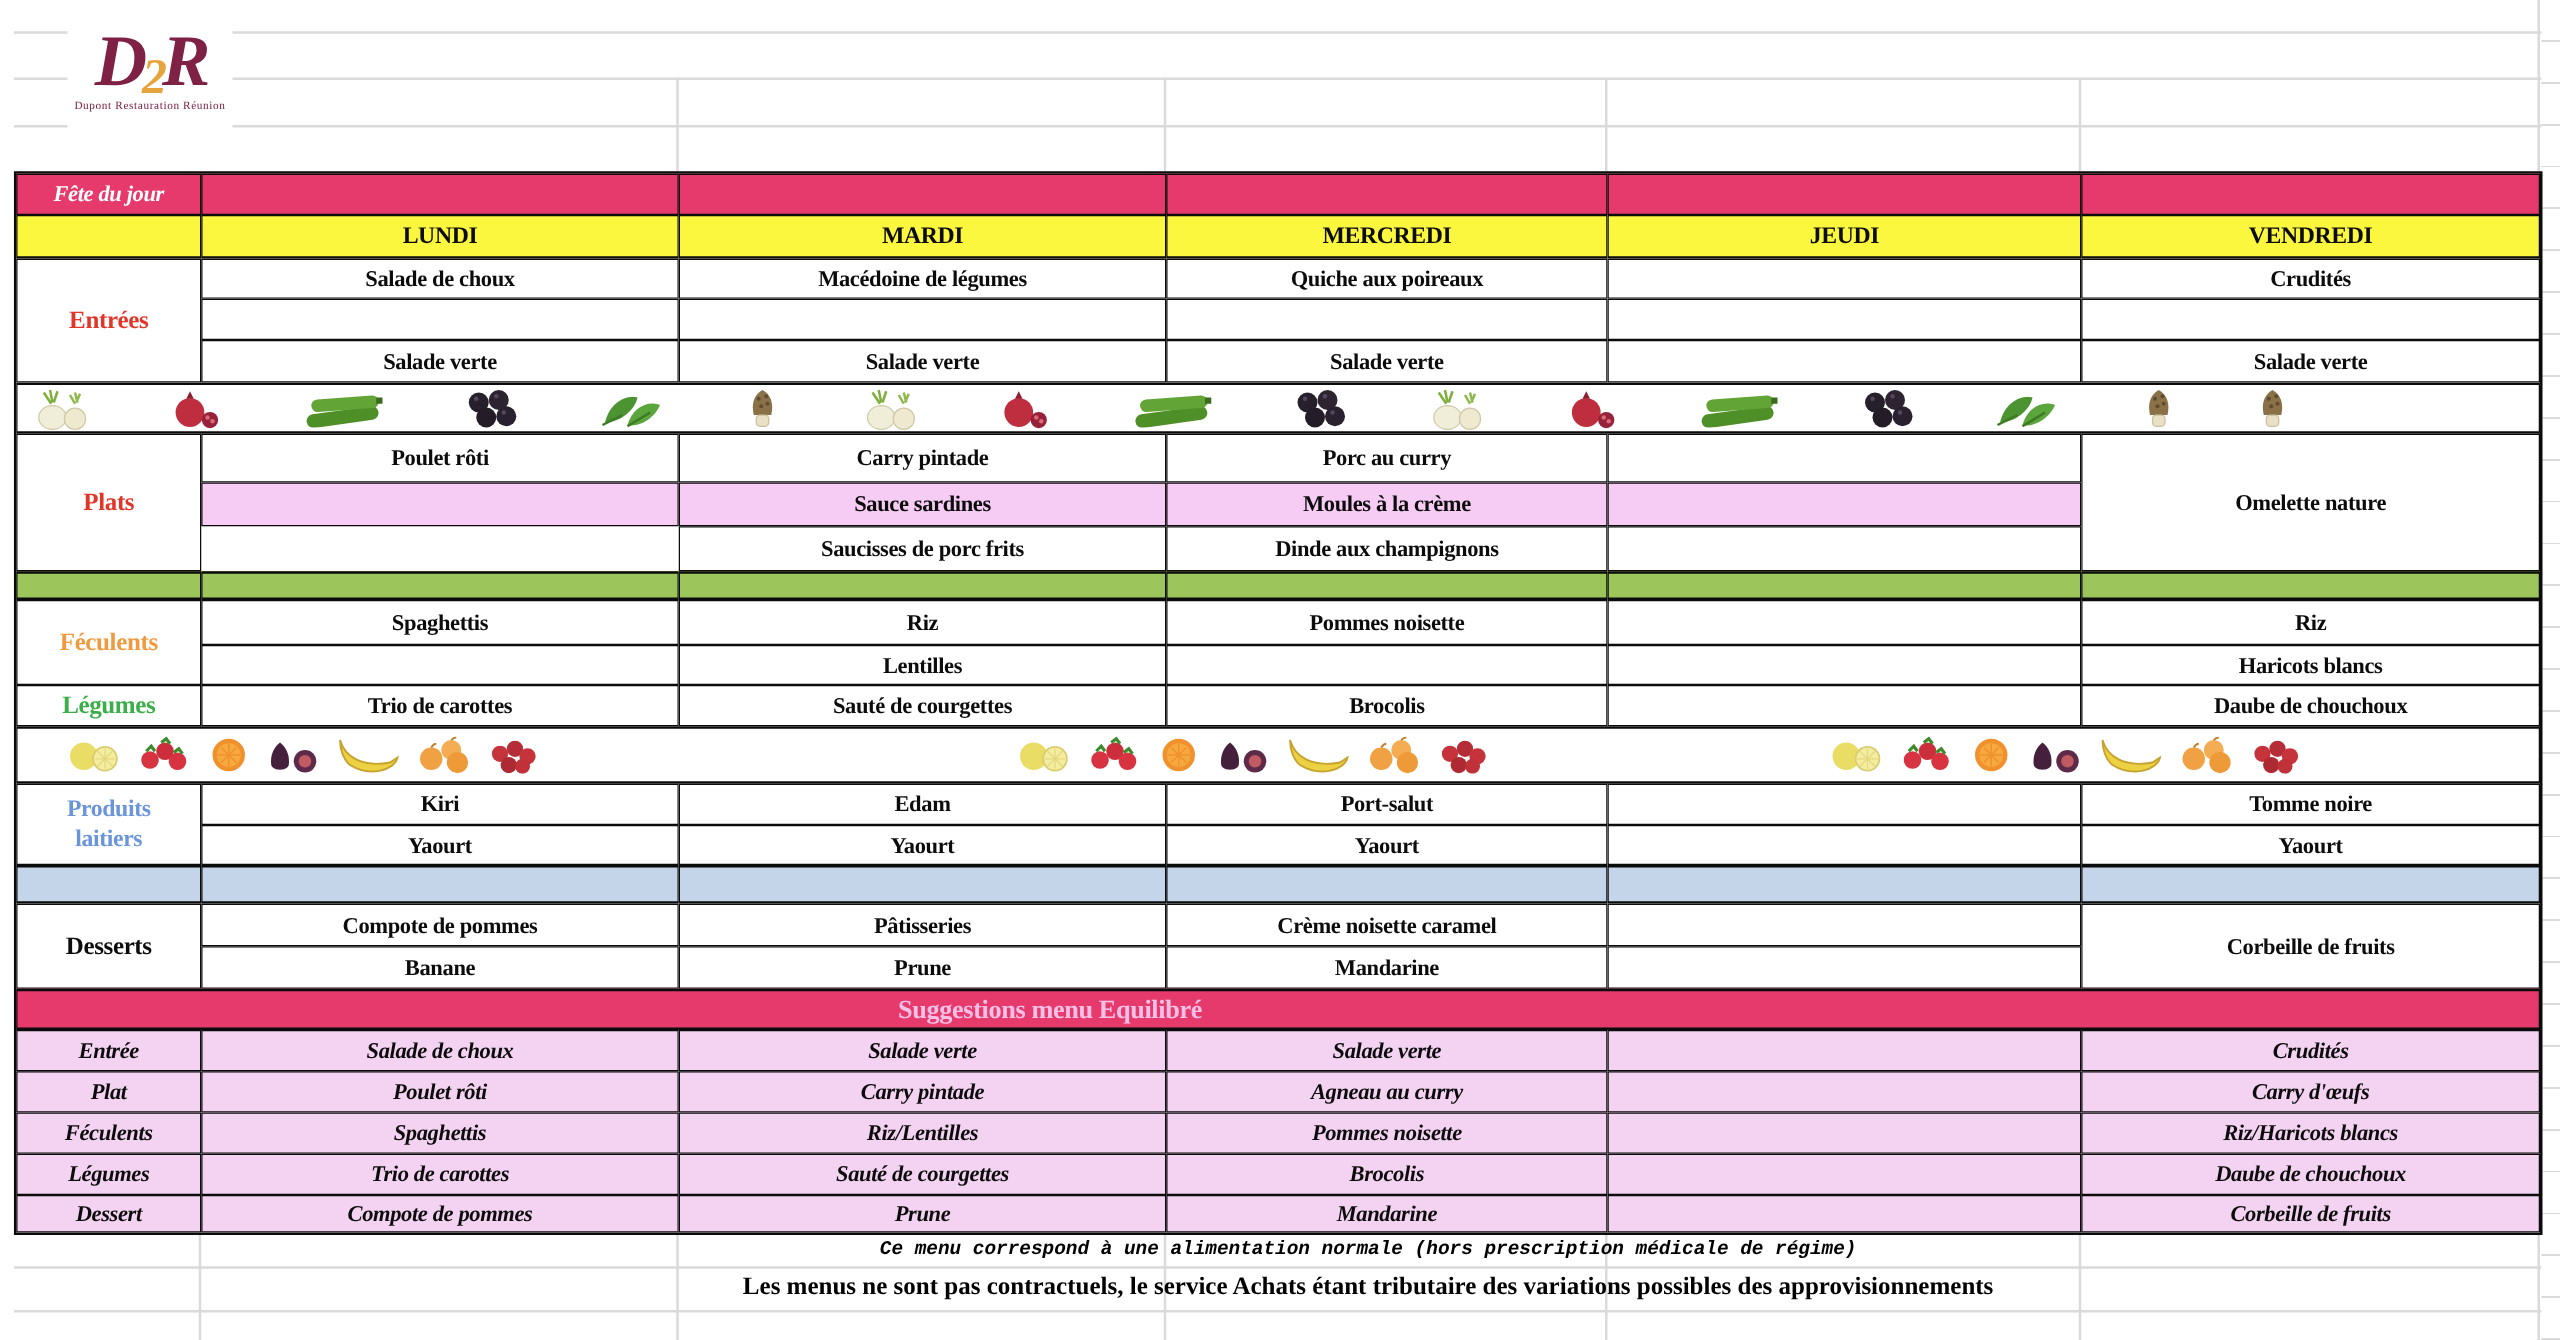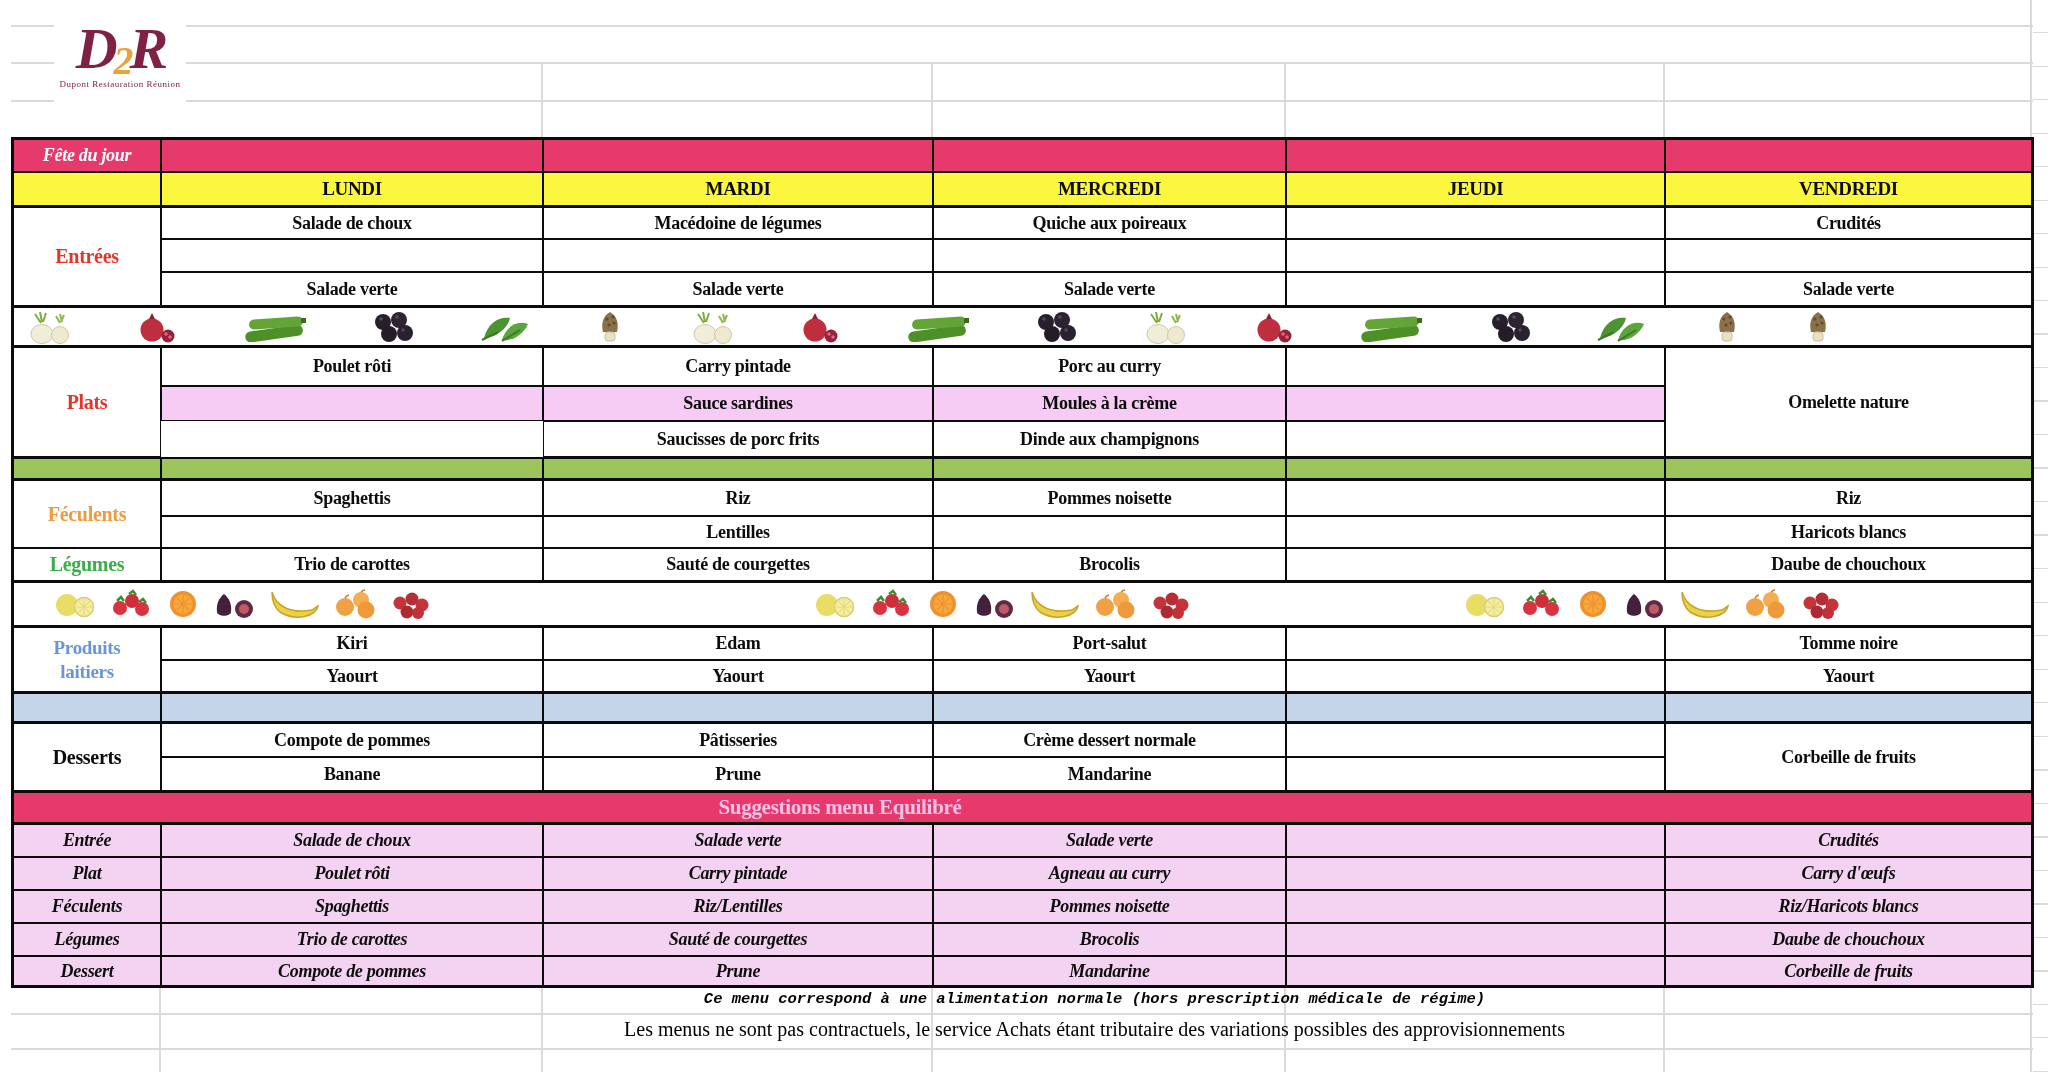--- a/index.html
+++ b/index.html
@@ -54,21 +54,21 @@
   .sugg-head-text { position:absolute; left:0; top:0; width:1652px; height:100%;
                     display:flex; align-items:center; justify-content:center;
                     color:#f8c0e7; font-weight:bold; font-size:21px; }
   .icon { display:block; }
 
   .note1 { position:absolute; left:148px; top:985px; width:1871px; height:28px; z-index:2;
            display:flex; align-items:center; justify-content:center;
            font-weight:bold; font-style:italic; font-size:15.5px; color:#000;font-family:Liberation Mono, monospace; }
   .note2 { position:absolute; left:148px; top:1012px; width:1871px; height:34px; z-index:2;
            display:flex; align-items:center; justify-content:center;
-           font-weight:normal; font-size:20px; color:#000; }
+           font-weight:bold; font-size:20px; color:#000; }
 </style>
 </head>
 <body>
 
 <svg width="0" height="0" style="position:absolute">
   <defs>
     <g id="i-fennel">
       <path d="M14 3 L16 13 M9 5 L15 14 M20 4 L17 13" stroke="#7fae3e" stroke-width="2" fill="none"></path>
       <ellipse cx="16" cy="25" rx="11" ry="9.5" fill="#f0eed8" stroke="#cfc9a8" stroke-width="1"></ellipse>
       <path d="M34 5 l2 8 M30 7 l4 7 M38 6 l-3 7" stroke="#8db84a" stroke-width="2" fill="none"></path>
@@ -393,21 +393,21 @@
     <div class="c blueB bt bb" style="grid-area:17/1/18/2"></div>
     <div class="c blueB bt bb" style="grid-area:17/2/18/3"></div>
     <div class="c blueB bt bb" style="grid-area:17/3/18/4"></div>
     <div class="c blueB bt bb" style="grid-area:17/4/18/5"></div>
     <div class="c blueB bt bb" style="grid-area:17/5/18/6"></div>
     <div class="c blueB bt bb" style="grid-area:17/6/18/7"></div>
 
     <div class="c lab" style="grid-area:18/1/20/2">Desserts</div>
     <div class="c" style="grid-area:18/2/19/3">Compote de pommes</div>
     <div class="c" style="grid-area:18/3/19/4">Pâtisseries</div>
-    <div class="c" style="grid-area:18/4/19/5">Crème dessert normale</div>
+    <div class="c" style="grid-area:18/4/19/5">Crème noisette caramel</div>
     <div class="c" style="grid-area:18/5/19/6"></div>
     <div class="c" style="grid-area:18/6/20/7">Corbeille de fruits</div>
     <div class="c" style="grid-area:19/2/20/3">Banane</div>
     <div class="c" style="grid-area:19/3/20/4">Prune</div>
     <div class="c" style="grid-area:19/4/20/5">Mandarine</div>
     <div class="c" style="grid-area:19/5/20/6"></div>
 
     <div class="c pinkD sugg-head bt bb" style="grid-area:20/1/21/7">
       <div class="sugg-head-text">Suggestions menu Equilibré</div>
     </div>

